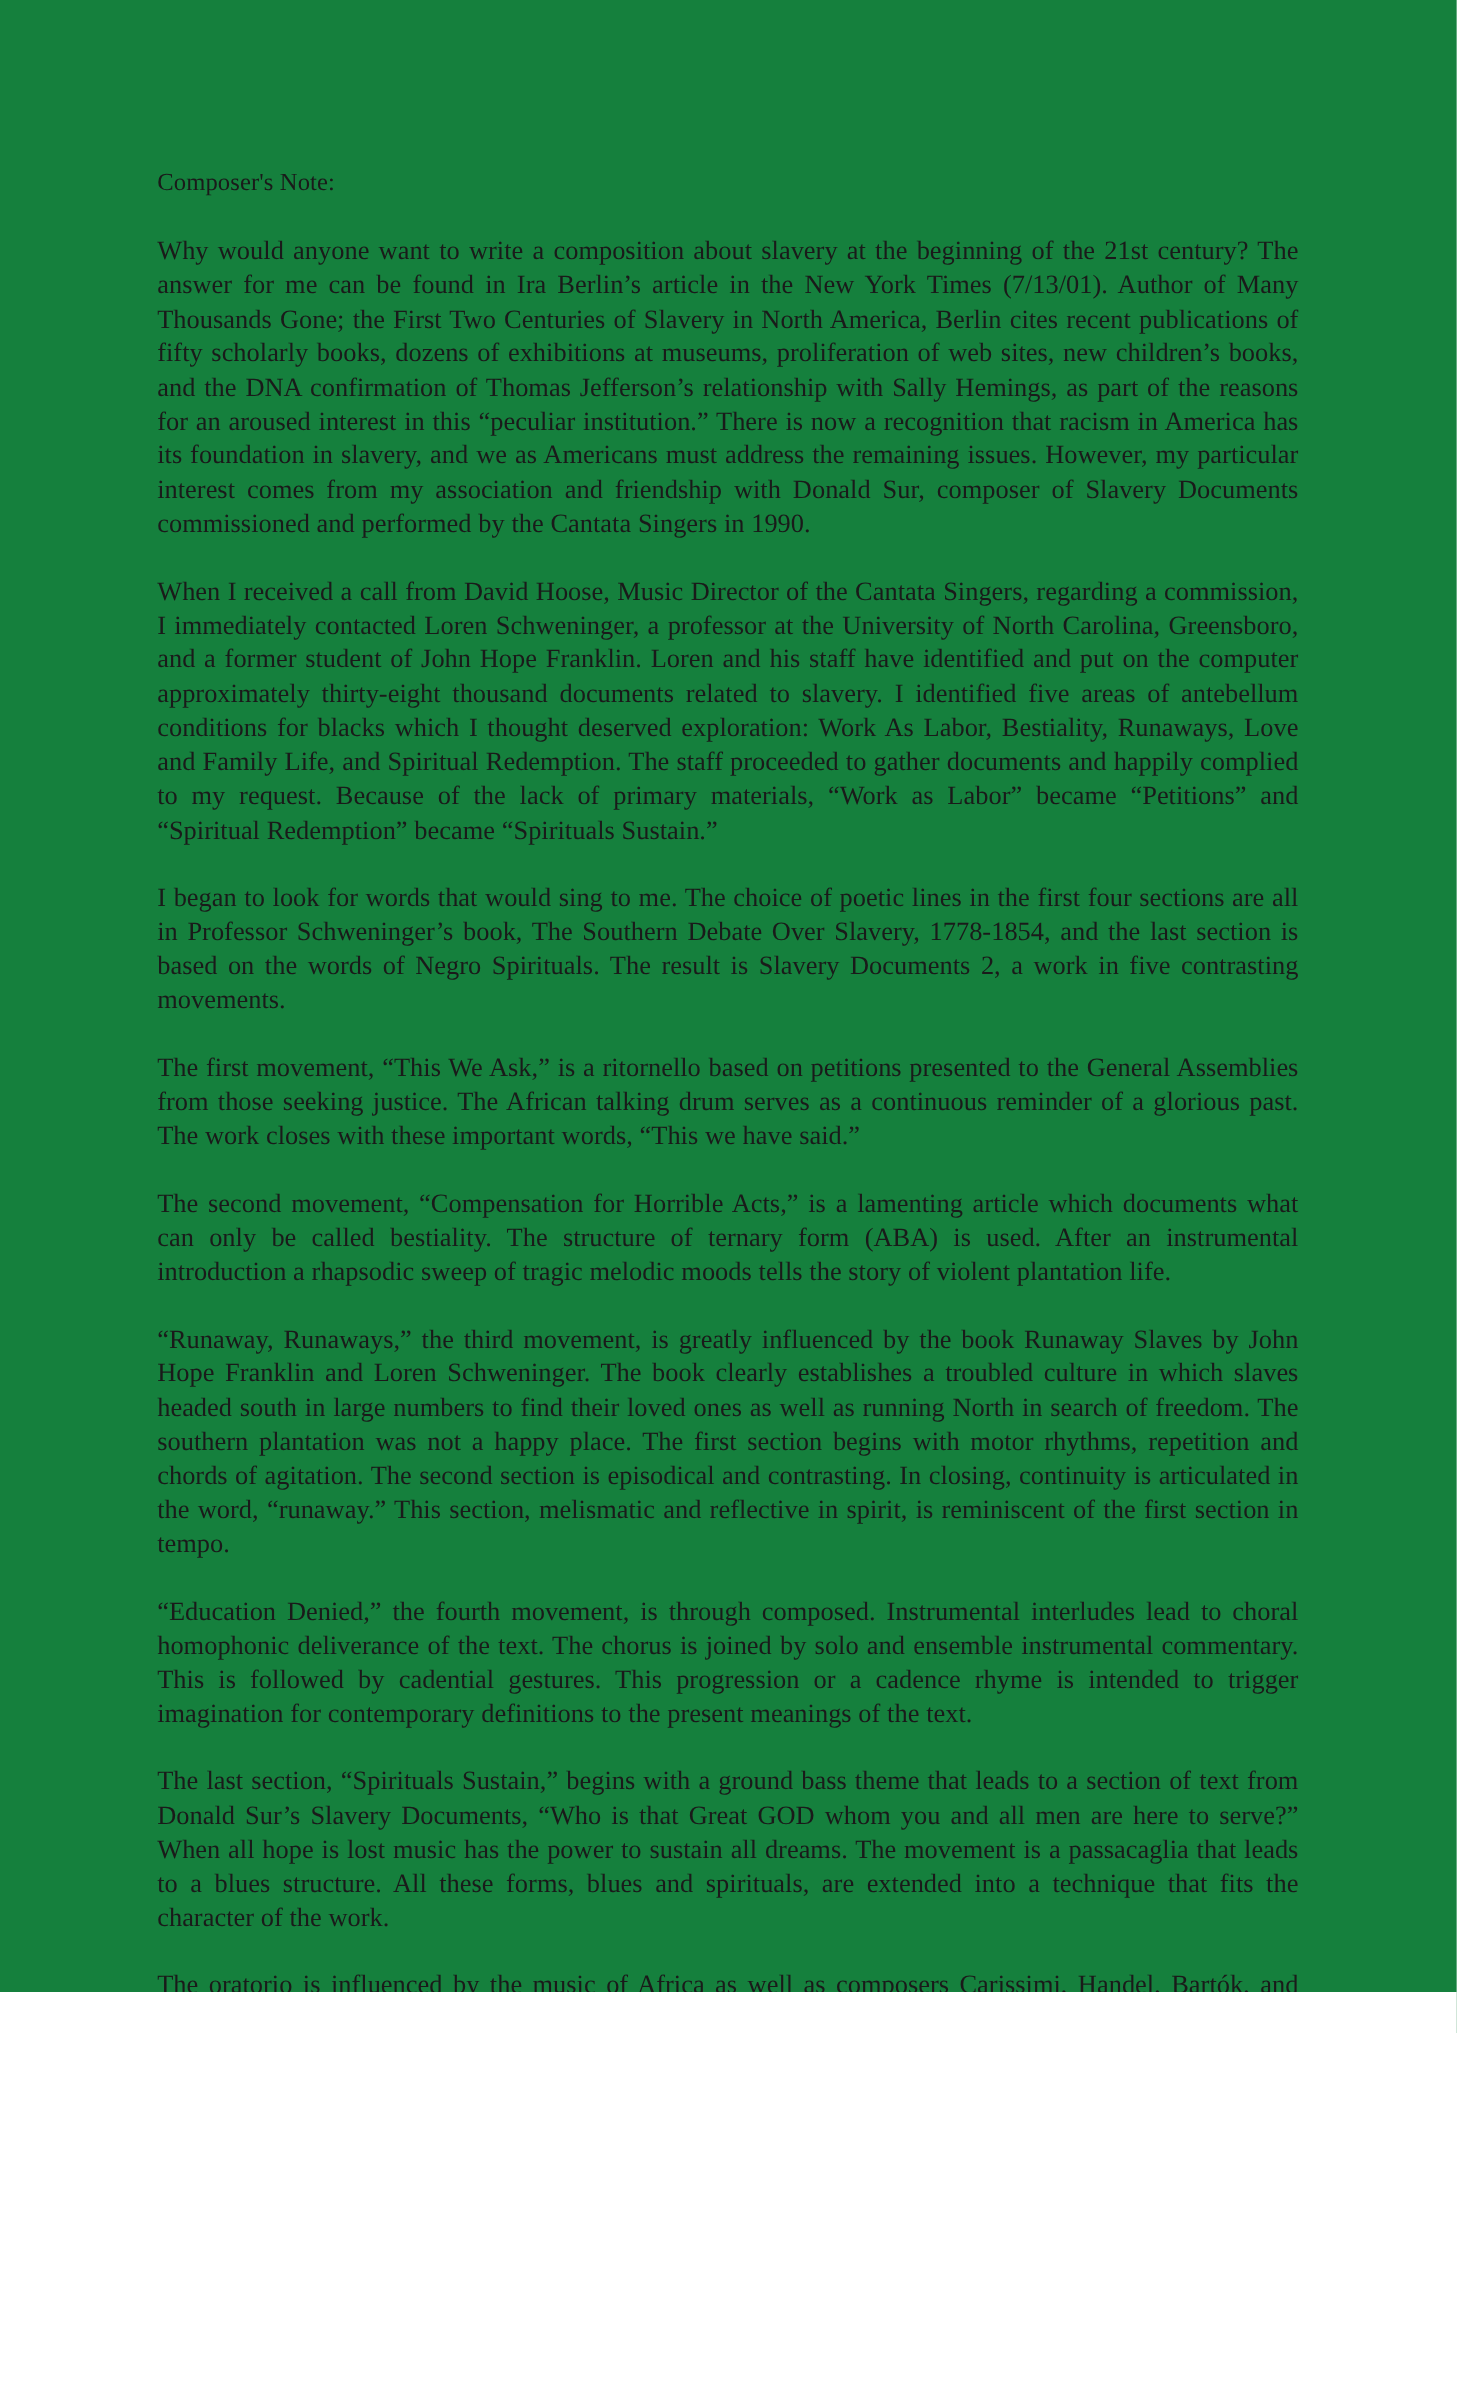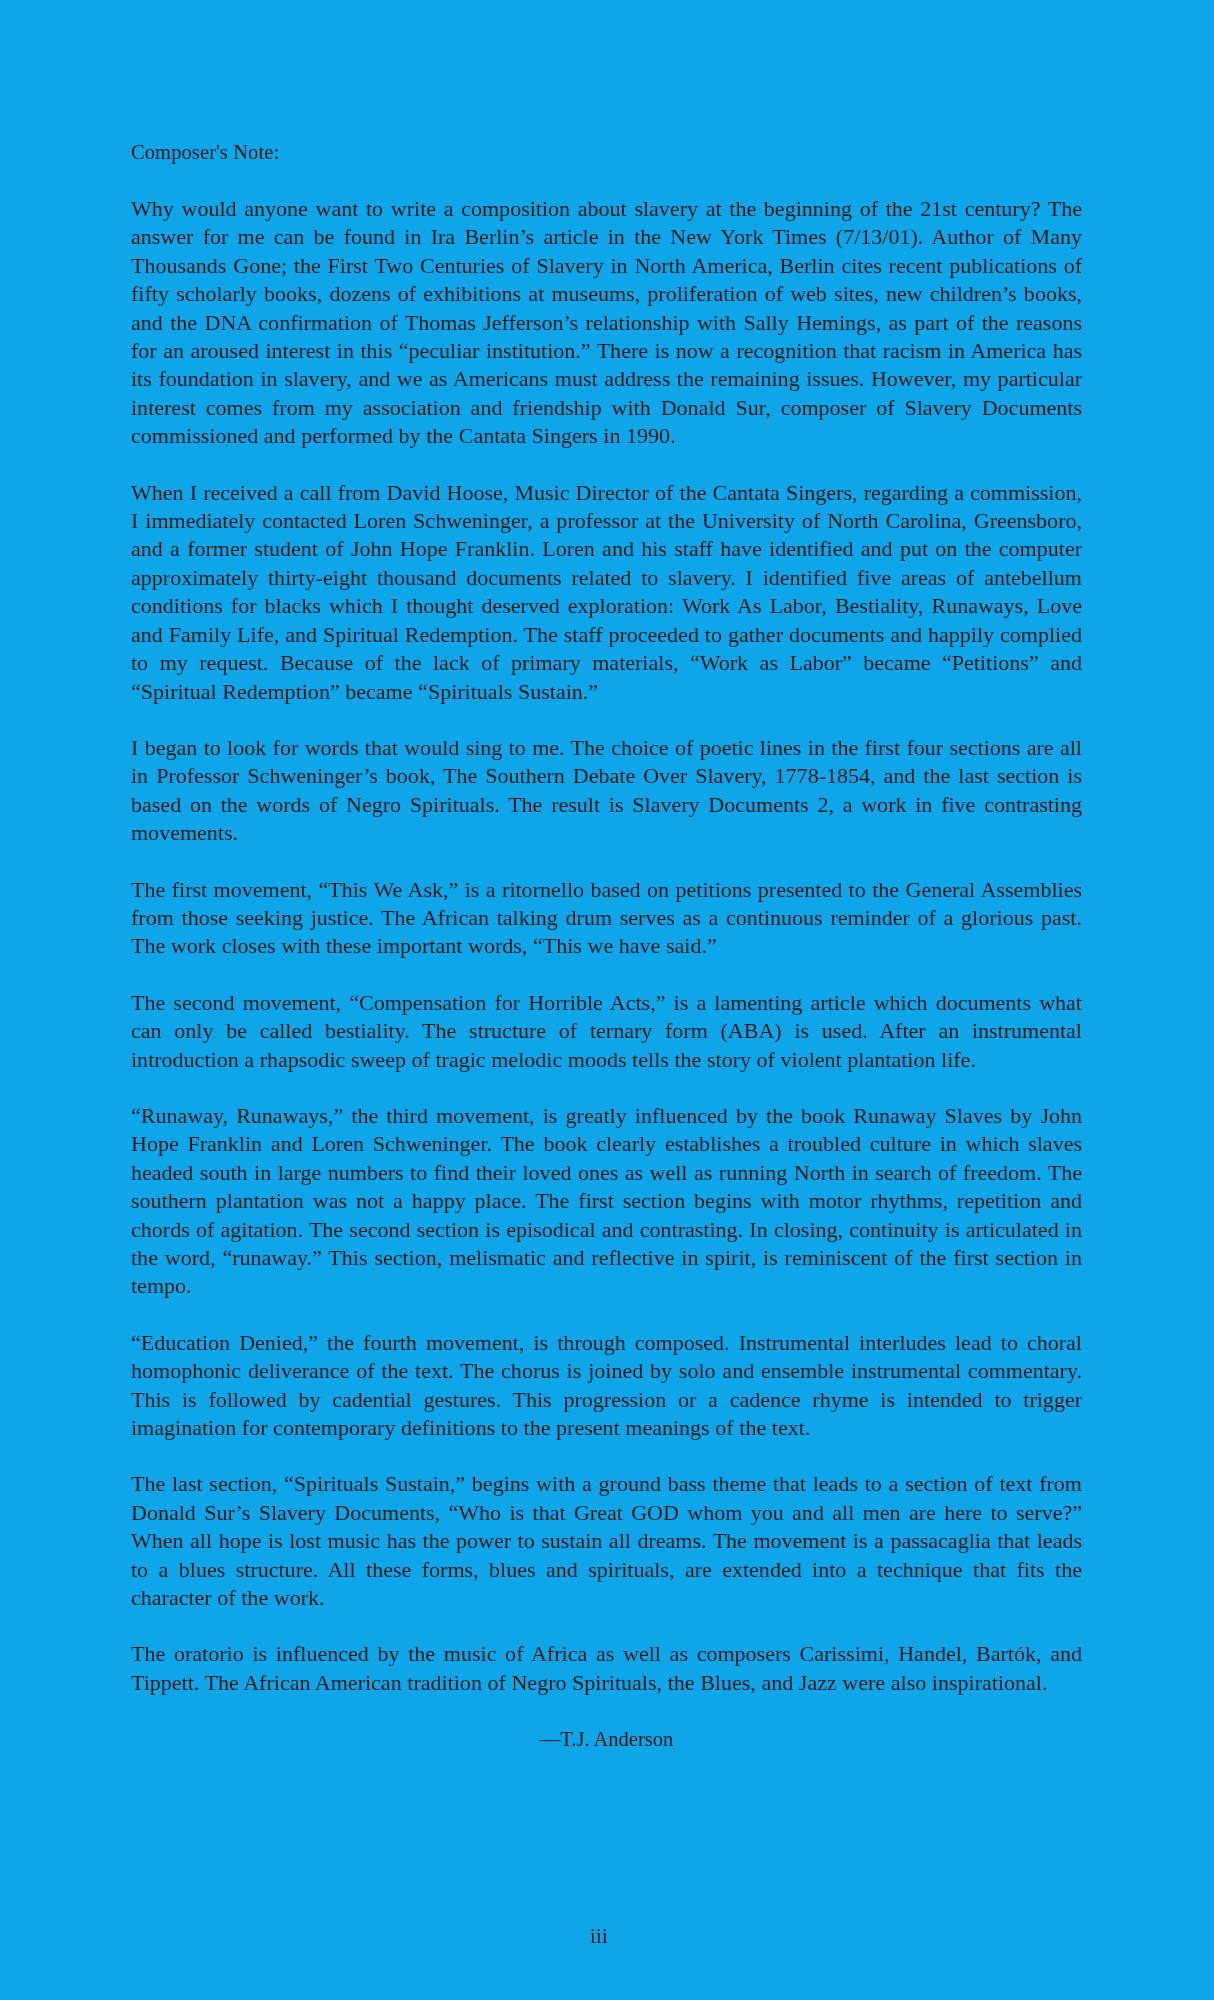--- a/index.html
+++ b/index.html
@@ -4,23 +4,23 @@
 <title>Composer's Note</title>
 <style>
   html, body {
     margin: 0;
     padding: 0;
     background: #ffffff;
   }
   .page {
     position: relative;
     width: 1214px;
-    height: 2000px;
+    height: 1660px;
     margin: 0 auto;
-    background: #0ea5e9;
+    background: #15803d;
     overflow: hidden;
     font-family: "Liberation Serif", "DejaVu Serif", serif;
     color: #1a1a1a;
   }
   .content {
     position: absolute;
     left: 131px;
     top: 138px;
     width: 951px;
   }

